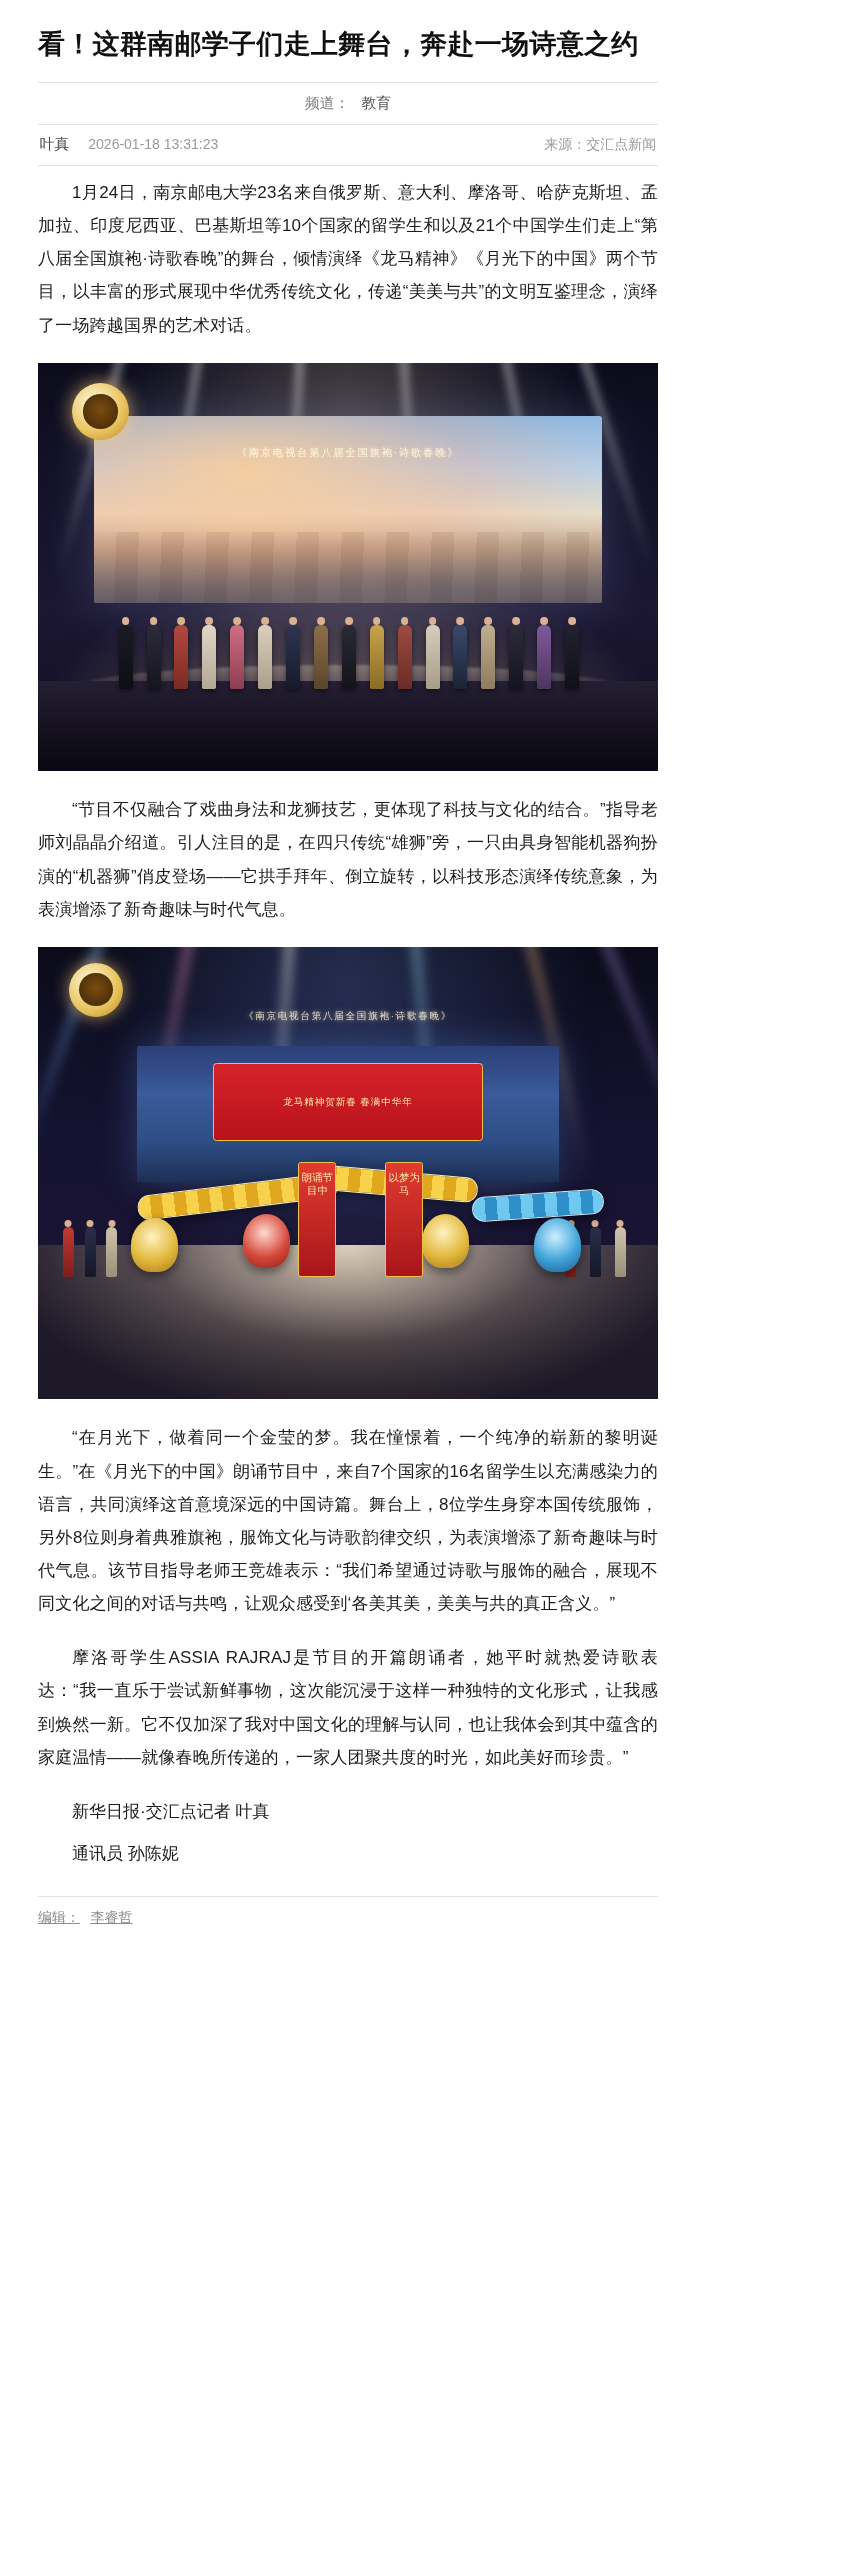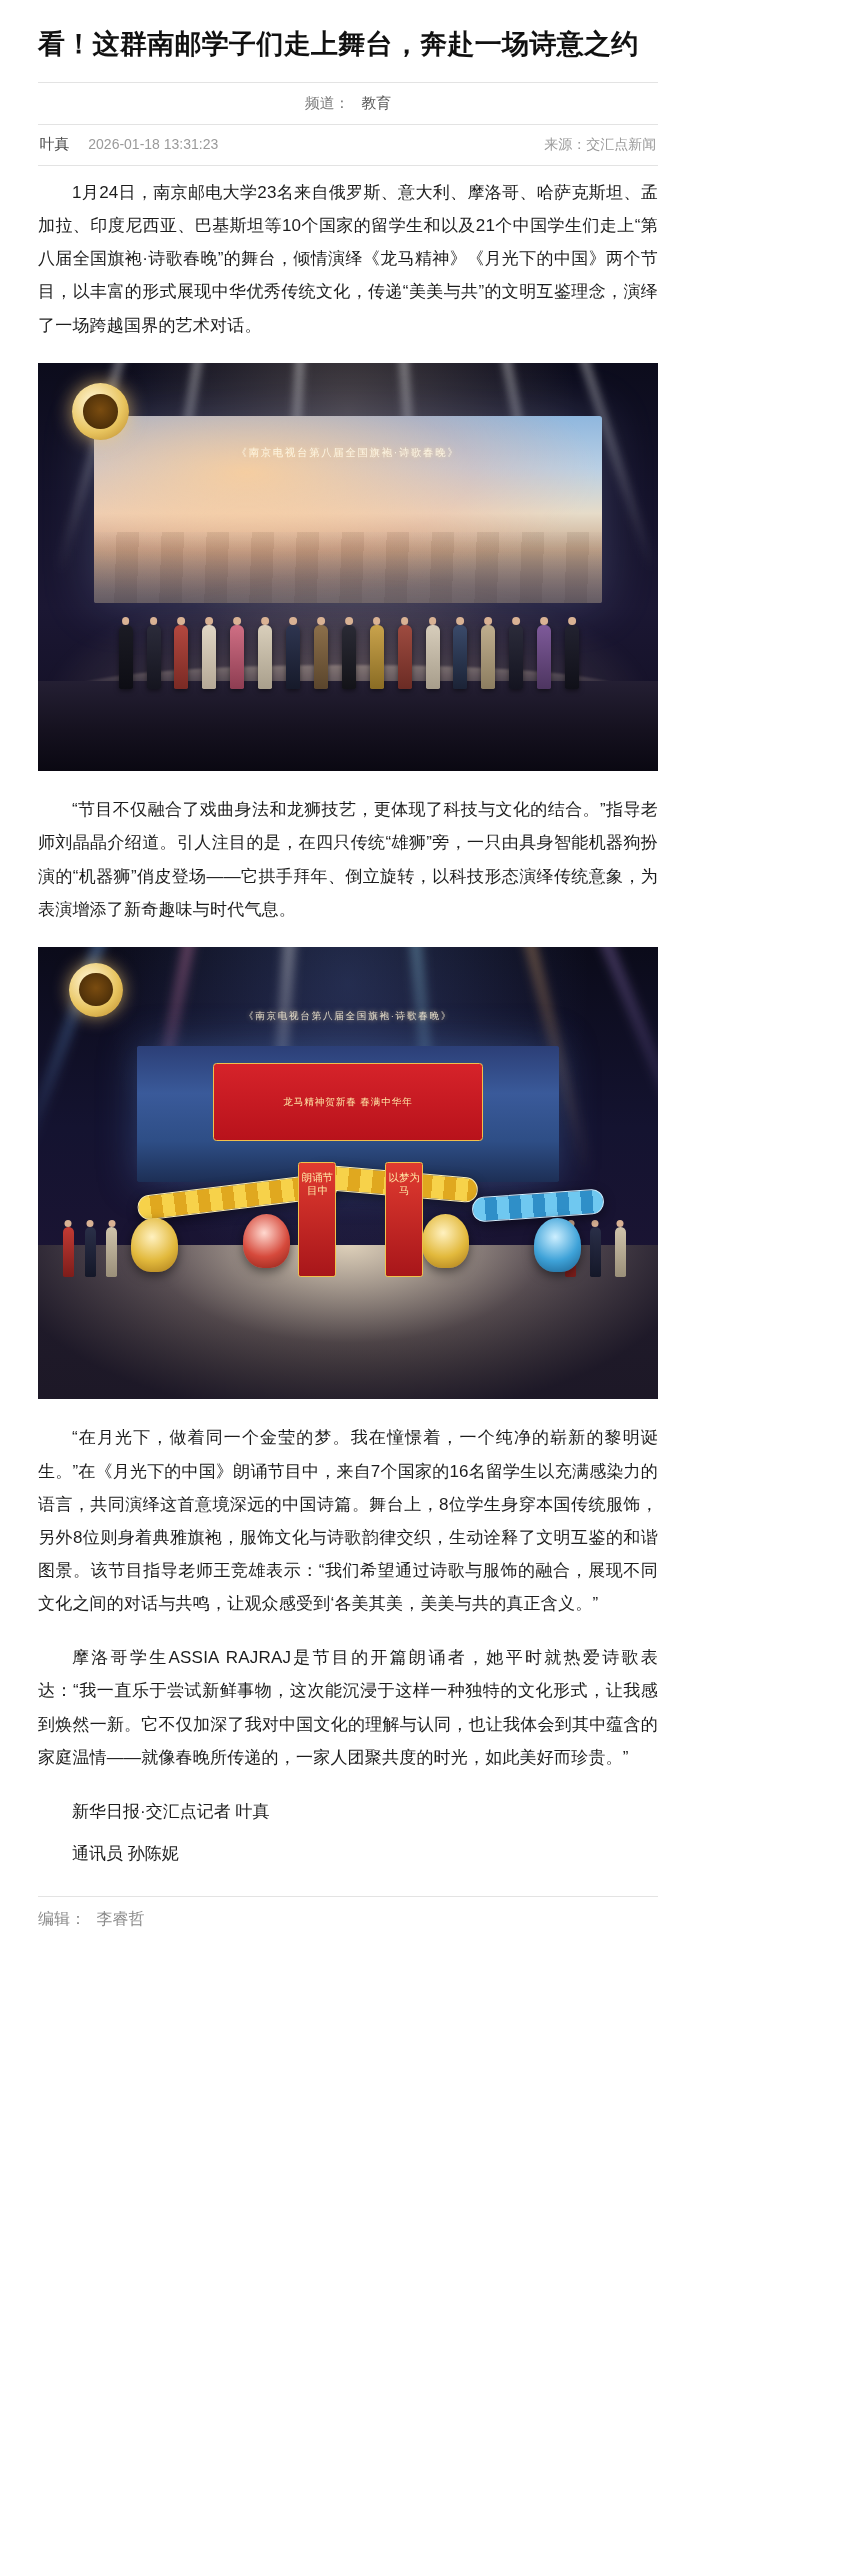--- a/index.html
+++ b/index.html
@@ -360,22 +360,23 @@
     margin: 0 0 8.7px 0;
     text-indent: 2em;
   }
   .footer-divider {
     height: 0.9px;
     background: #e3e3e3;
     margin-top: 26px;
   }
   .editor-row {
     padding-top: 12px;
-    font-size: 16px;
+    font-size: 14px;
     color: #8a8a8a;
+    text-decoration: underline;
   }
   .editor-name {
     color: #8a8a8a;
     margin-left: 10.4px;
   }
 </style>
 </head>
 <body>
 
 <div class="page">
@@ -486,21 +487,21 @@
         <div class="sp2-lion" style="left:62%; bottom:29%; background:radial-gradient(circle at 45% 35%, #fff1c0, #e2b93c 55%, #a8791a 100%);"></div>
         <div class="sp2-lion" style="left:80%; bottom:28%; background:radial-gradient(circle at 45% 35%, #cdefff, #3ea2d8 55%, #1b5f8c 100%);"></div>
 
         <div class="sp2-pillar" style="left:42%;">朗诵节目中</div>
         <div class="sp2-pillar" style="left:56%;">以梦为马</div>
 
         <div class="sp2-emblem"></div>
       </div>
     </div>
 
-    <p class="para">“在月光下，做着同一个金莹的梦。我在憧憬着，一个纯净的崭新的黎明诞生。”在《月光下的中国》朗诵节目中，来自7个国家的16名留学生以充满感染力的语言，共同演绎这首意境深远的中国诗篇。舞台上，8位学生身穿本国传统服饰，另外8位则身着典雅旗袍，服饰文化与诗歌韵律交织，生动诠释了文明互鉴的和谐图景。该节目指导老师王竞雄表示：“我们希望通过诗歌与服饰的融合，展现不同文化之间的对话与共鸣，让观众感受到‘各美其美，美美与共的真正含义。”</p>
+    <p class="para">“在月光下，做着同一个金莹的梦。我在憧憬着，一个纯净的崭新的黎明诞生。”在《月光下的中国》朗诵节目中，来自7个国家的16名留学生以充满感染力的语言，共同演绎这首意境深远的中国诗篇。舞台上，8位学生身穿本国传统服饰，另外8位则身着典雅旗袍，服饰文化与诗歌韵律交织，为表演增添了新奇趣味与时代气息。该节目指导老师王竞雄表示：“我们希望通过诗歌与服饰的融合，展现不同文化之间的对话与共鸣，让观众感受到‘各美其美，美美与共的真正含义。”</p>
     <p class="para">摩洛哥学生ASSIA RAJRAJ是节目的开篇朗诵者，她平时就热爱诗歌表达：“我一直乐于尝试新鲜事物，这次能沉浸于这样一种独特的文化形式，让我感到焕然一新。它不仅加深了我对中国文化的理解与认同，也让我体会到其中蕴含的家庭温情——就像春晚所传递的，一家人团聚共度的时光，如此美好而珍贵。”</p>
 
     <div class="signoff">新华日报·交汇点记者 叶真</div>
     <div class="signoff">通讯员 孙陈妮</div>
 
   </div>
 
   <div class="footer-divider"></div>
 
   <div class="editor-row">

